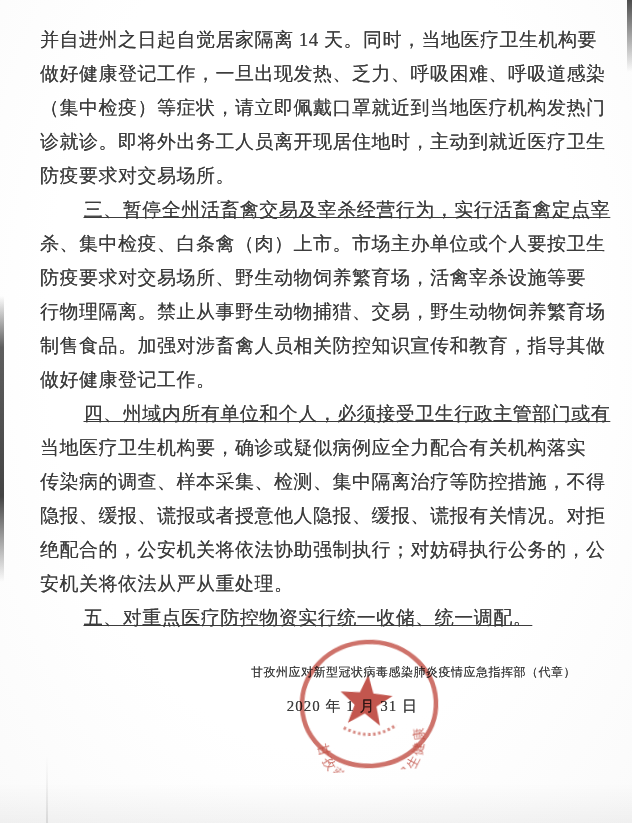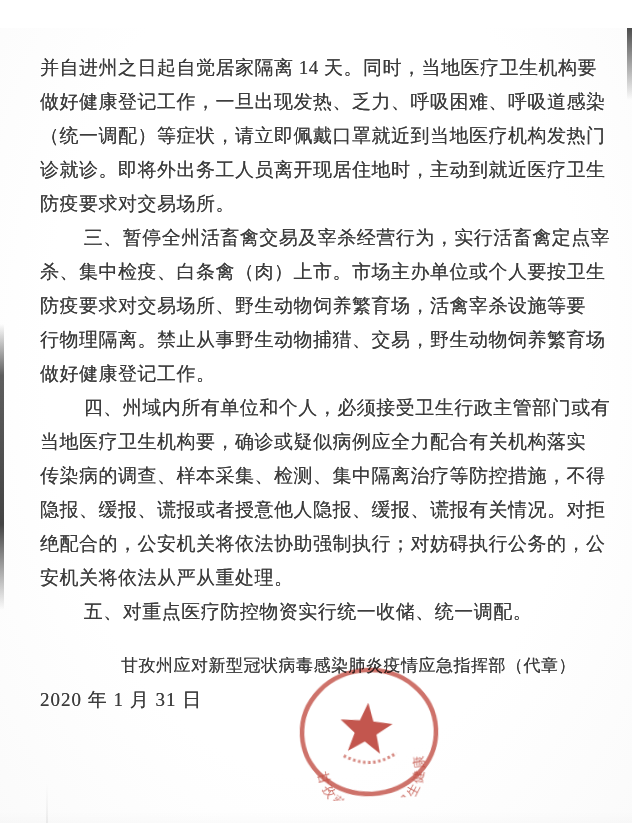--- a/index.html
+++ b/index.html
@@ -11,45 +11,44 @@
   .photo{
     position:relative;width:632px;height:823px;
     background:
       linear-gradient(to top, rgba(0,0,0,0.045), rgba(0,0,0,0) 40px),
       radial-gradient(ellipse at 50% 40%, #ffffff 60%, #fafafa 100%);
   }
   .page{
     position:relative;
     padding:23px 28px 0 40px;
     color:#3a3a3a;
-    margin-top:28px;
   }
   .line{
     height:34px;line-height:34px;
     font-size:19px;letter-spacing:0.5px;
     white-space:nowrap;
     color:#3c3c3c;
     text-shadow:0 0 0.6px rgba(60,60,60,0.85);
     filter:blur(0.3px);
   }
-  .line.indent{ text-indent:2.3em; }
+  .line.indent{ text-indent:2.3em;text-decoration:underline; }
   .signature{
     margin-top:20px;
     height:34px;line-height:34px;
-    font-size:17px;letter-spacing:0.5px;
+    font-size:12px;letter-spacing:0.5px;
     text-align:right;padding-right:28px;
     white-space:nowrap;
     color:#3c3c3c;
     text-shadow:0 0 0.6px rgba(60,60,60,0.85);
     filter:blur(0.3px);
   }
   .date{
     height:34px;line-height:34px;
-    font-size:19px;letter-spacing:1px;
-    text-align:left;padding-right:186px;
+    font-size:15px;letter-spacing:1px;
+    text-align:right;padding-right:186px;
     white-space:nowrap;
     color:#3c3c3c;
     text-shadow:0 0 0.6px rgba(60,60,60,0.85);
     filter:blur(0.3px);
   }
   .seal{
     position:absolute;left:296px;top:637px;
     width:146px;height:134px;
     filter:blur(0.7px);
     opacity:0.92;
@@ -73,27 +72,28 @@
 </style>
 </head>
 <body>
 
 <div class="photo">
 
   <div class="page">
     <div id="lines">
         <div class="line">并自进州之日起自觉居家隔离 14 天。同时，当地医疗卫生机构要</div>
         <div class="line">做好健康登记工作，一旦出现发热、乏力、呼吸困难、呼吸道感染</div>
-        <div class="line">（统一调配）等症状，请立即佩戴口罩就近到当地医疗机构发热门</div>
+        <div class="line">（集中检疫）等症状，请立即佩戴口罩就近到当地医疗机构发热门</div>
         <div class="line">诊就诊。即将外出务工人员离开现居住地时，主动到就近医疗卫生</div>
         <div class="line">防疫要求对交易场所。</div>
         <div class="line indent">三、暂停全州活畜禽交易及宰杀经营行为，实行活畜禽定点宰</div>
         <div class="line">杀、集中检疫、白条禽（肉）上市。市场主办单位或个人要按卫生</div>
         <div class="line">防疫要求对交易场所、野生动物饲养繁育场，活禽宰杀设施等要</div>
         <div class="line">行物理隔离。禁止从事野生动物捕猎、交易，野生动物饲养繁育场</div>
+        <div class="line">制售食品。加强对涉畜禽人员相关防控知识宣传和教育，指导其做</div>
         <div class="line">做好健康登记工作。</div>
         <div class="line indent">四、州域内所有单位和个人，必须接受卫生行政主管部门或有</div>
         <div class="line">当地医疗卫生机构要，确诊或疑似病例应全力配合有关机构落实</div>
         <div class="line">传染病的调查、样本采集、检测、集中隔离治疗等防控措施，不得</div>
         <div class="line">隐报、缓报、谎报或者授意他人隐报、缓报、谎报有关情况。对拒</div>
         <div class="line">绝配合的，公安机关将依法协助强制执行；对妨碍执行公务的，公</div>
         <div class="line">安机关将依法从严从重处理。</div>
         <div class="line indent">五、对重点医疗防控物资实行统一收储、统一调配。</div>
       </div>
     <div class="signature">甘孜州应对新型冠状病毒感染肺炎疫情应急指挥部（代章）</div>

